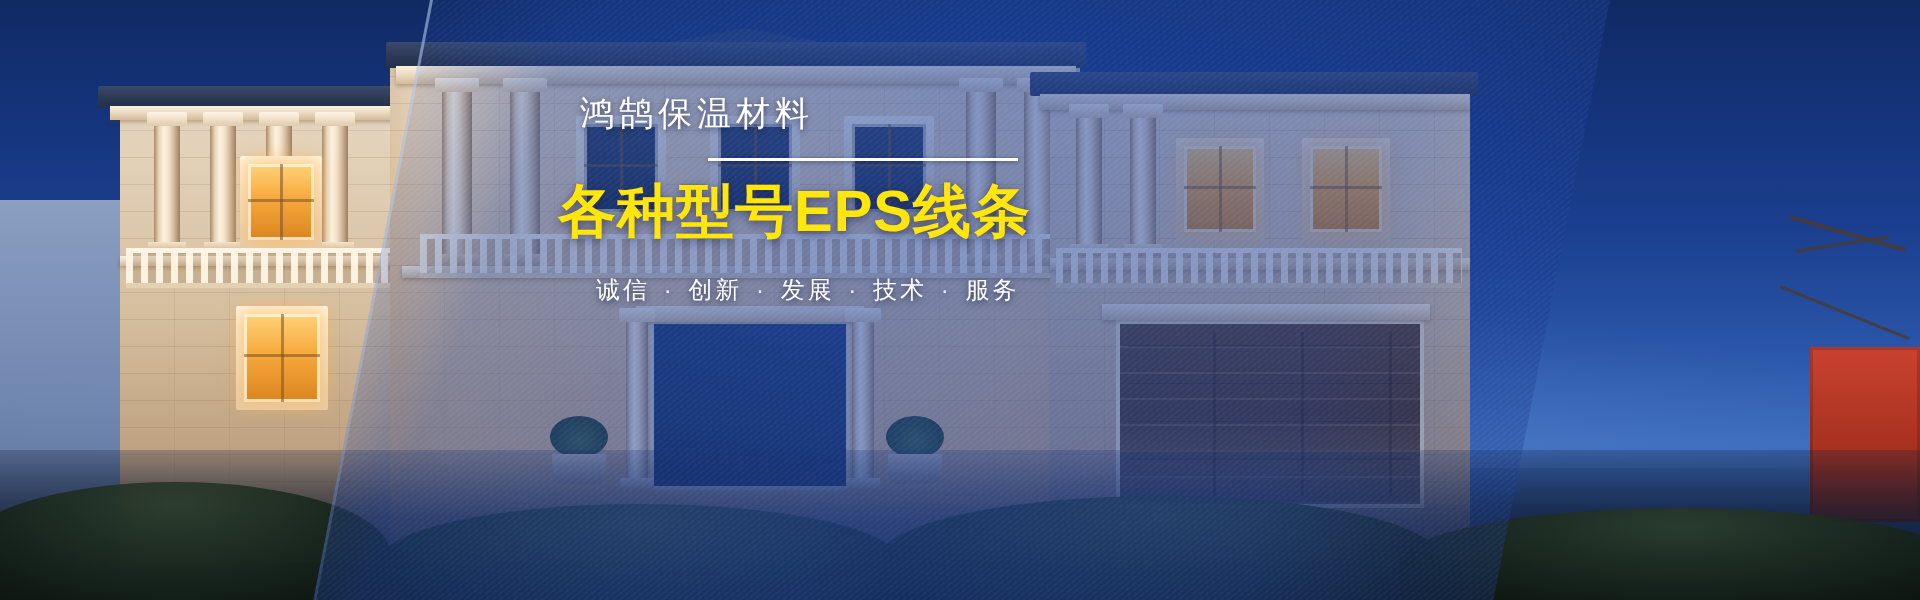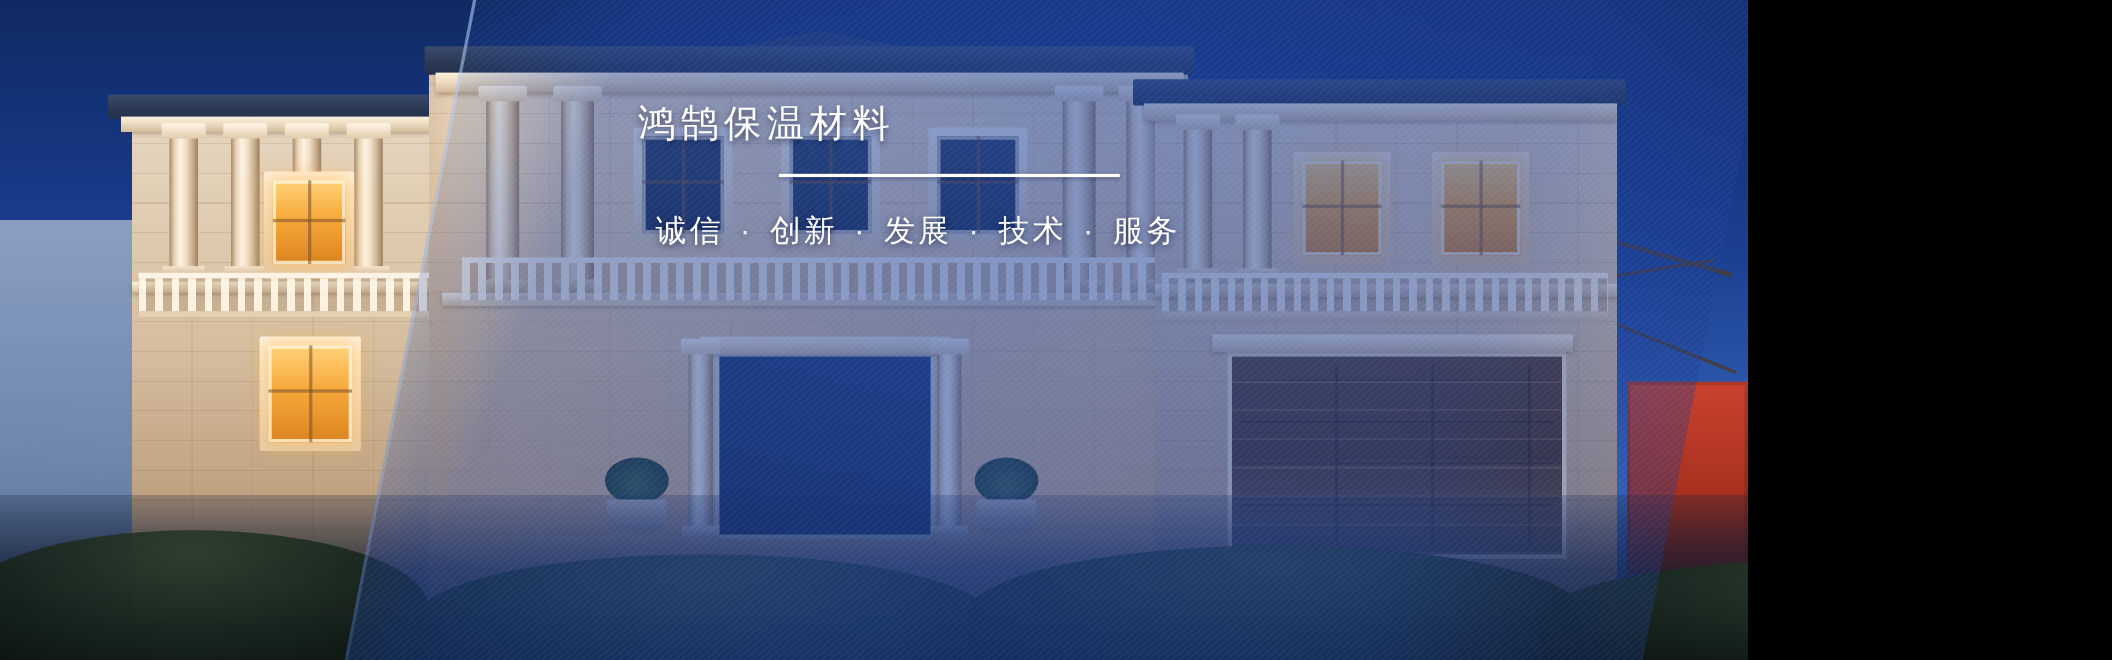--- a/index.html
+++ b/index.html
@@ -3,21 +3,21 @@
 <meta charset="utf-8">
 <title>Banner</title>
 <style>
   html, body {
     margin: 0;
     padding: 0;
     background: #000;
   }
   #banner {
     position: relative;
-    width: 1589px;
+    width: 1920px;
     height: 600px;
     overflow: hidden;
     font-family: "Liberation Sans", "DejaVu Sans", sans-serif;
     background: #6d28d9;
     user-select: none;
   }
 
   
   .photo {
     position: absolute;
@@ -318,21 +318,21 @@
     white-space: nowrap;
     text-shadow:
       0 0 2px rgba(120,80,0,.45),
       0 3px 10px rgba(20,20,60,.55);
   }
   .headline .hl-line { display:block; }
   .sub {
     margin-top: 30px;
     padding-left: 40px;
     color: #ffffff;
-    font-size: 28px;
+    font-size: 24px;
     letter-spacing: 3px;
     white-space: nowrap;
     text-shadow: 0 2px 7px rgba(0,0,40,.6);
   }
   .sub .dot { opacity:.9; padding: 0 4px; }
 </style>
 </head>
 <body>
 
 <div id="banner">
@@ -459,20 +459,21 @@
   <div class="overlay-panel"></div>
   <div class="overlay-edge"></div>
 
   <div class="text-block">
 
     <div class="brand">鸿鹄保温材料</div>
 
     <div class="rule"></div>
 
     <div class="headline">
+      <span class="hl-line">各种型号EPS线条</span>
     </div>
 
     <div class="sub">
       <span>诚信</span>
       <span class="dot">·</span>
       <span>创新</span>
       <span class="dot">·</span>
       <span>发展</span>
       <span class="dot">·</span>
       <span>技术</span>

